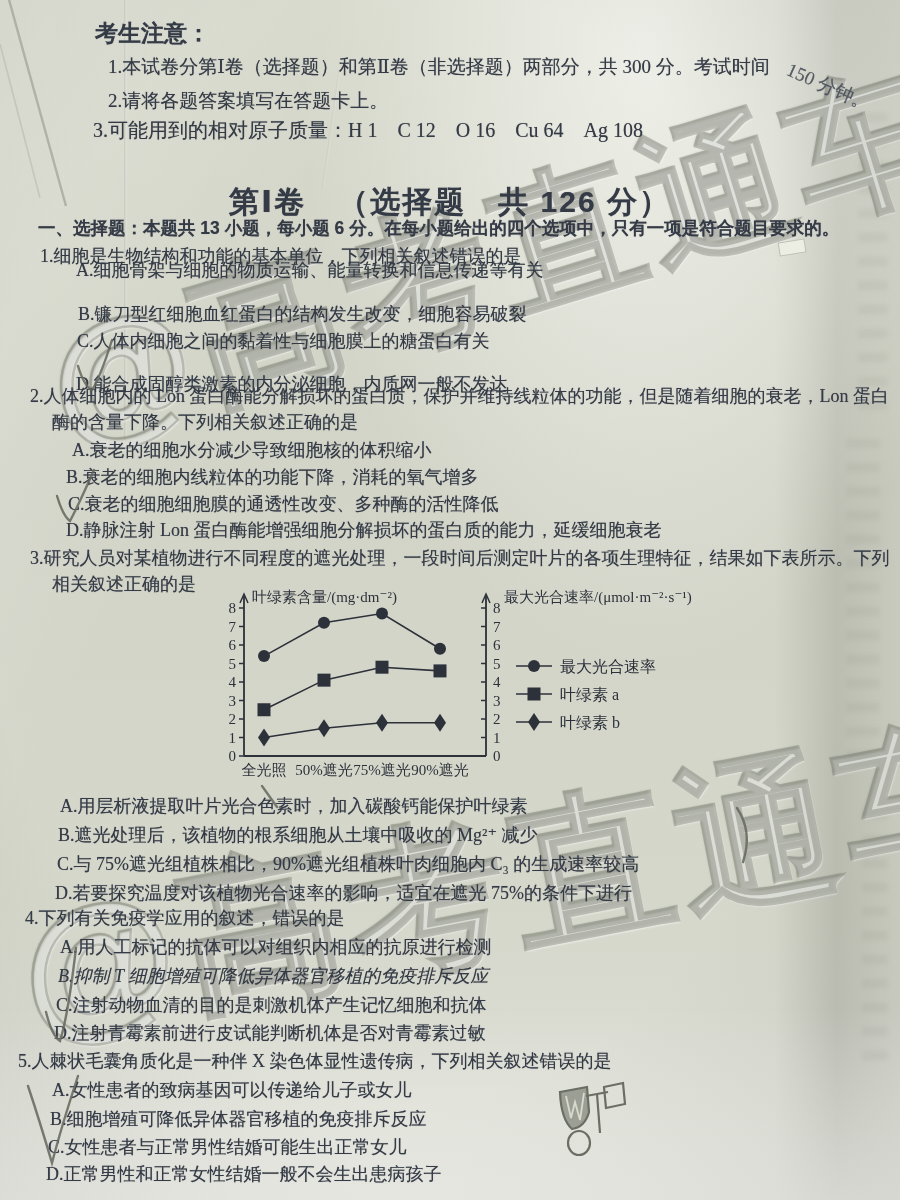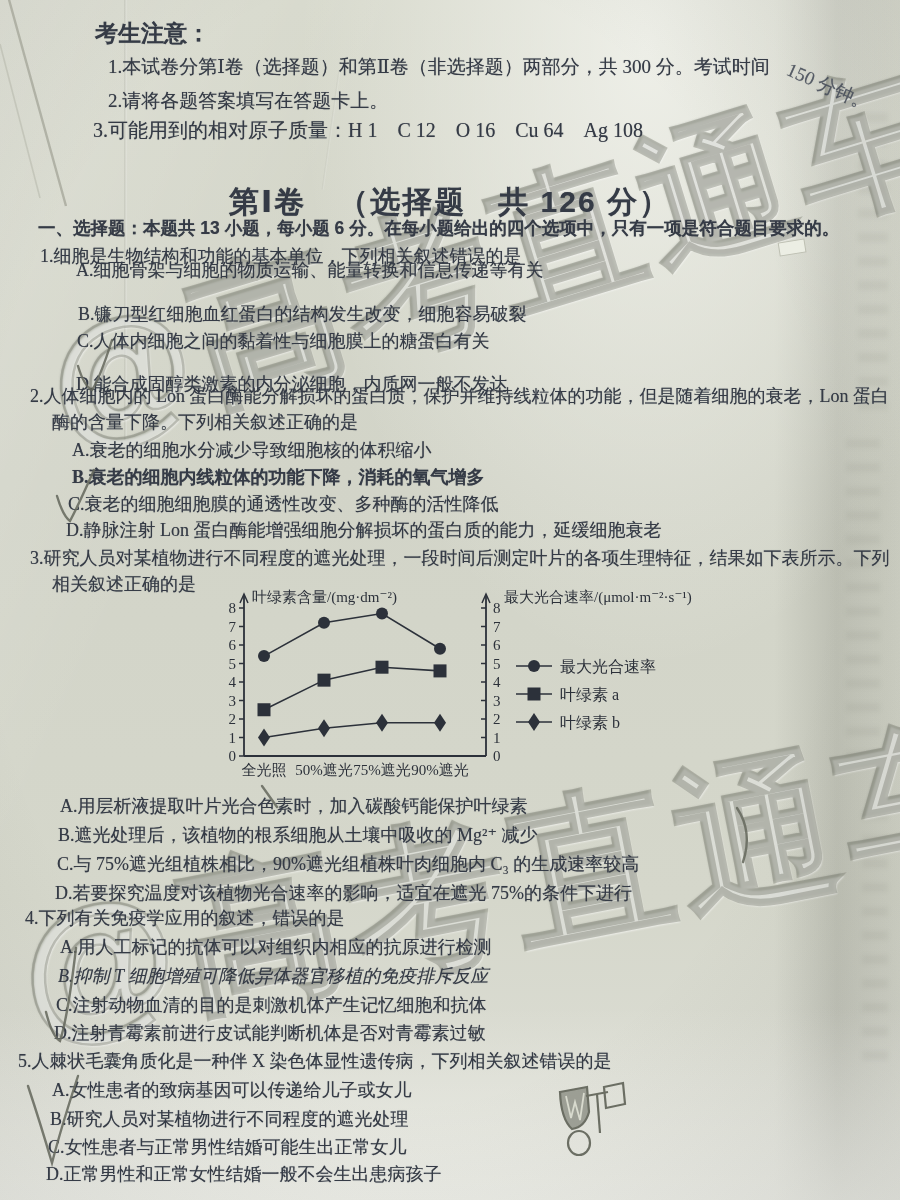--- a/index.html
+++ b/index.html
@@ -71,21 +71,21 @@
 
   <div class="t b" style="left:40px;top:244px;">1.细胞是生物结构和功能的基本单位，下列相关叙述错误的是</div>
   <div class="t b" style="left:76px;top:258px;">A.细胞骨架与细胞的物质运输、能量转换和信息传递等有关</div>
   <div class="t b" style="left:78px;top:302px;">B.镰刀型红细胞血红蛋白的结构发生改变，细胞容易破裂</div>
   <div class="t b" style="left:77px;top:329px;">C.人体内细胞之间的黏着性与细胞膜上的糖蛋白有关</div>
   <div class="t b" style="left:76px;top:356px;margin-top:16px;">D.能合成固醇类激素的内分泌细胞，内质网一般不发达</div>
 
   <div class="t b" style="left:30px;top:384px;">2.人体细胞内的 Lon 蛋白酶能分解损坏的蛋白质，保护并维持线粒体的功能，但是随着细胞的衰老，Lon 蛋白</div>
   <div class="t b" style="left:52px;top:410px;">酶的含量下降。下列相关叙述正确的是</div>
   <div class="t b" style="left:72px;top:438px;">A.衰老的细胞水分减少导致细胞核的体积缩小</div>
-  <div class="t b" style="left:72px;top:465px;font-weight:bold;">B.衰老的细胞内线粒体的功能下降，消耗的氧气增多</div>
+  <div class="t b" style="left:66px;top:465px;">B.衰老的细胞内线粒体的功能下降，消耗的氧气增多</div>
   <div class="t b" style="left:68px;top:492px;">C.衰老的细胞细胞膜的通透性改变、多种酶的活性降低</div>
   <div class="t b" style="left:66px;top:518px;">D.静脉注射 Lon 蛋白酶能增强细胞分解损坏的蛋白质的能力，延缓细胞衰老</div>
 
   <div class="t b" style="left:30px;top:546px;">3.研究人员对某植物进行不同程度的遮光处理，一段时间后测定叶片的各项生理特征，结果如下表所示。下列</div>
   <div class="t b" style="left:52px;top:572px;">相关叙述正确的是</div>
 
   <svg id="chart-svg" class="pencil" style="left:218px;top:586px;" width="560" height="205">
       <path d="M26,170 L26,10 M26,170 L268,170 M268,170 L268,10" stroke="#2c313a" stroke-width="1.8" fill="none"></path>
       <path d="M22,17 L26,8 L30,17 M264,17 L268,8 L272,17" stroke="#2c313a" stroke-width="1.5" fill="none"></path>
       <line x1="21" y1="170" x2="26" y2="170" stroke="#2c313a" stroke-width="1.5"></line>
@@ -162,21 +162,21 @@
   <div class="t b" style="left:55px;top:881px;">D.若要探究温度对该植物光合速率的影响，适宜在遮光 75%的条件下进行</div>
 
   <div class="t b" style="left:25px;top:906px;">4.下列有关免疫学应用的叙述，错误的是</div>
   <div class="t b" style="left:60px;top:935px;">A.用人工标记的抗体可以对组织内相应的抗原进行检测</div>
   <div class="t b" style="left:58px;top:964px;font-style:italic;">B.抑制 T 细胞增殖可降低异体器官移植的免疫排斥反应</div>
   <div class="t b" style="left:56px;top:993px;">C.注射动物血清的目的是刺激机体产生记忆细胞和抗体</div>
   <div class="t b" style="left:54px;top:1021px;">D.注射青霉素前进行皮试能判断机体是否对青霉素过敏</div>
 
   <div class="t b" style="left:18px;top:1049px;">5.人棘状毛囊角质化是一种伴 X 染色体显性遗传病，下列相关叙述错误的是</div>
   <div class="t b" style="left:52px;top:1078px;">A.女性患者的致病基因可以传递给儿子或女儿</div>
-  <div class="t b" style="left:50px;top:1107px;">B.研究人员对某植物进行不同程度的遮光处理</div>
+  <div class="t b" style="left:50px;top:1107px;">B.细胞增殖可降低异体器官移植的免疫排斥反应</div>
   <div class="t b" style="left:48px;top:1135px;">C.女性患者与正常男性结婚可能生出正常女儿</div>
   <div class="t b" style="left:46px;top:1162px;">D.正常男性和正常女性结婚一般不会生出患病孩子</div>
 
   <svg class="pencil" width="900" height="1200">
     <g stroke="#64675c" stroke-width="2.4" fill="none" stroke-linecap="round" opacity="0.85">
       <path d="M78,366 Q84,386 92,390 Q100,378 112,340"></path>
       <path d="M57,496 Q63,516 70,521 Q78,506 94,470"></path>
       <path d="M46,1012 Q52,1036 60,1041 Q68,1016 76,948"></path>
       <path d="M28,1086 Q40,1122 52,1163 Q61,1128 78,1076"></path>
       <path d="M737,808 Q753,832 743,862"></path>

